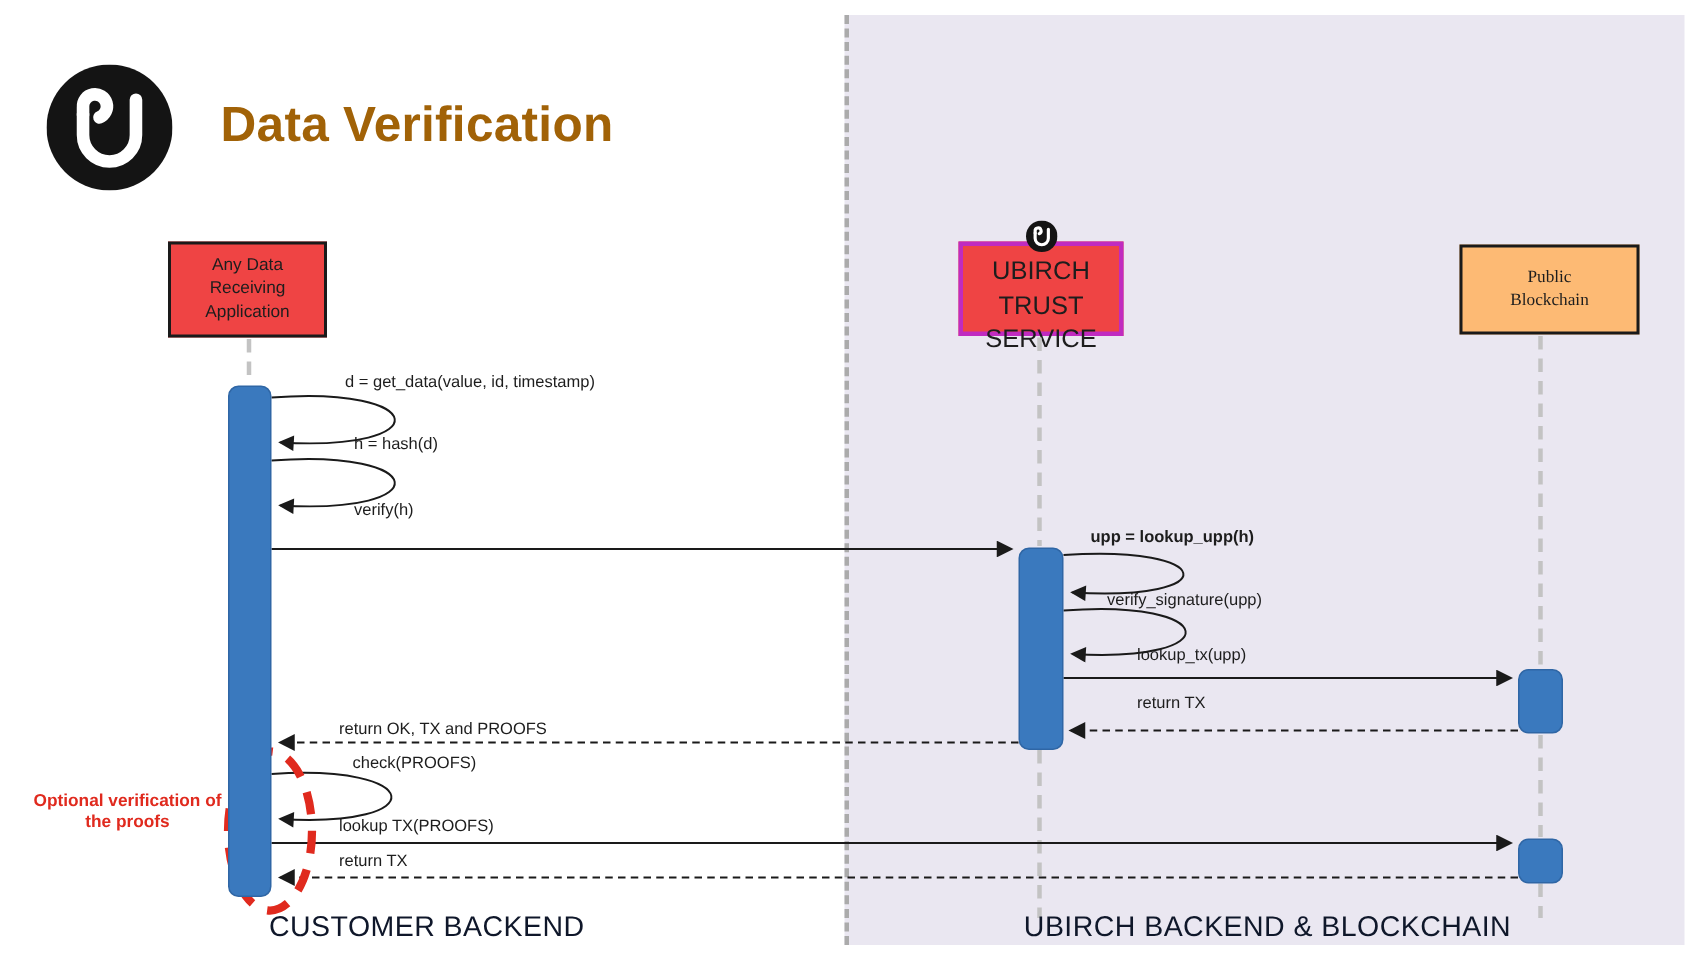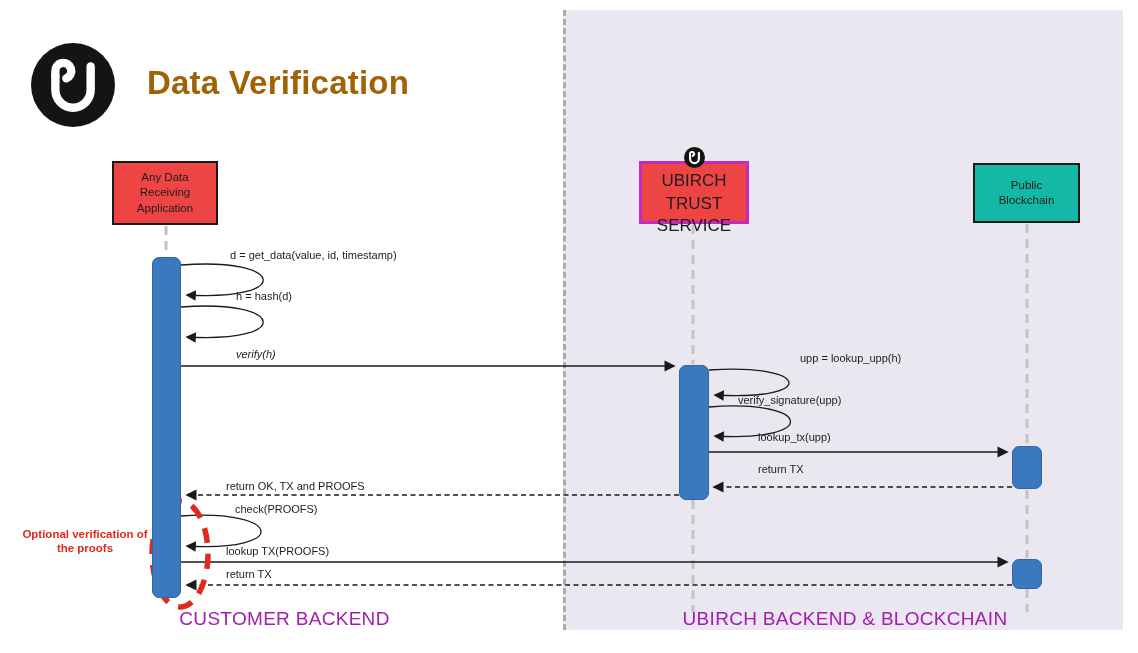--- a/index.html
+++ b/index.html
@@ -24,40 +24,40 @@
     letter-spacing:0.2px;white-space:nowrap;
   }
   
   .actor{
     box-sizing:border-box;background:#ef4444;
     display:flex;flex-direction:column;align-items:center;justify-content:center;
     text-align:center;font-size:11.5px;line-height:1.32;color:#1d1d1d;
   }
   .actor-app{left:112px;top:161px;width:106px;height:64px;border:2.5px solid #1a1a1a;}
   .actor-ubirch{left:639px;top:161px;width:110px;height:63px;border:3px solid #C02BC0;font-size:17px;}
-  .actor-bc{left:973px;top:163px;width:107px;height:60px;border:2.5px solid #1a1a1a;background:#14b8a6;}
+  .actor-bc{left:973px;top:163px;width:120px;height:60px;border:2.5px solid #1a1a1a;background:#fdba74;font-family:Liberation Serif, serif;}
   .actor .mini-logo{width:21px;height:21px;margin-bottom:2px;}
   
   .act-bar{
     background:#3A79BE;border:1px solid #2F66A5;border-radius:7px;box-sizing:border-box;
   }
   .bar-app{left:152px;top:257px;width:29px;height:341px;}
   .bar-ubirch{left:679px;top:365px;width:30px;height:135px;}
   .bar-bc1{left:1012px;top:446px;width:30px;height:43px;}
   .bar-bc2{left:1012px;top:559px;width:30px;height:30px;}
   
   .msg{font-size:11px;white-space:nowrap;color:#1d1d1d;}
   
   .annotation{
     left:15px;top:527px;width:140px;text-align:center;
     color:#E02A1E;font-weight:700;font-size:11.5px;line-height:1.25;
   }
   
   .lane-caption{
-    top:608px;font-size:19px;color:#a21caf;text-align:center;
+    top:608px;font-size:19px;color:#0f172a;text-align:center;
     letter-spacing:0.3px;white-space:nowrap;
   }
   .caption-customer{left:157px;width:255px;}
   .caption-ubirch{left:680px;width:330px;}
   svg.overlay{position:absolute;left:0;top:0;pointer-events:none;}
 </style>
 </head>
 <body>
 
 <div class="abs lane-bg"></div>
@@ -133,22 +133,22 @@
   <ellipse cx="180" cy="554" rx="28" ry="53" fill="none" stroke="#E02A1E" stroke-width="5.5" stroke-dasharray="15 11"></ellipse>
 </svg>
 
 <div class="abs act-bar bar-app"></div>
 <div class="abs act-bar bar-ubirch"></div>
 <div class="abs act-bar bar-bc1"></div>
 <div class="abs act-bar bar-bc2"></div>
 
 <div class="abs msg" style="left:230px;top:249px;">d = get_data(value, id, timestamp)</div>
 <div class="abs msg" style="left:236px;top:290px;">h = hash(d)</div>
-<div class="abs msg" style="left:236px;top:348px;font-style:italic;">verify(h)</div>
-<div class="abs msg" style="left:800px;top:352px;">upp = lookup_upp(h)</div>
+<div class="abs msg" style="left:236px;top:334px;">verify(h)</div>
+<div class="abs msg" style="left:727px;top:352px;font-weight:bold;">upp = lookup_upp(h)</div>
 <div class="abs msg" style="left:738px;top:394px;text-align:right;">verify_signature(upp)</div>
 <div class="abs msg" style="left:758px;top:431px;">lookup_tx(upp)</div>
 <div class="abs msg" style="left:758px;top:463px;">return TX</div>
 <div class="abs msg" style="left:226px;top:480px;">return OK, TX and PROOFS</div>
 <div class="abs msg" style="left:235px;top:503px;">check(PROOFS)</div>
 <div class="abs msg" style="left:226px;top:545px;">lookup TX(PROOFS)</div>
 <div class="abs msg" style="left:226px;top:568px;">return TX</div>
 
 <div class="abs annotation">Optional verification of the proofs</div>
 

